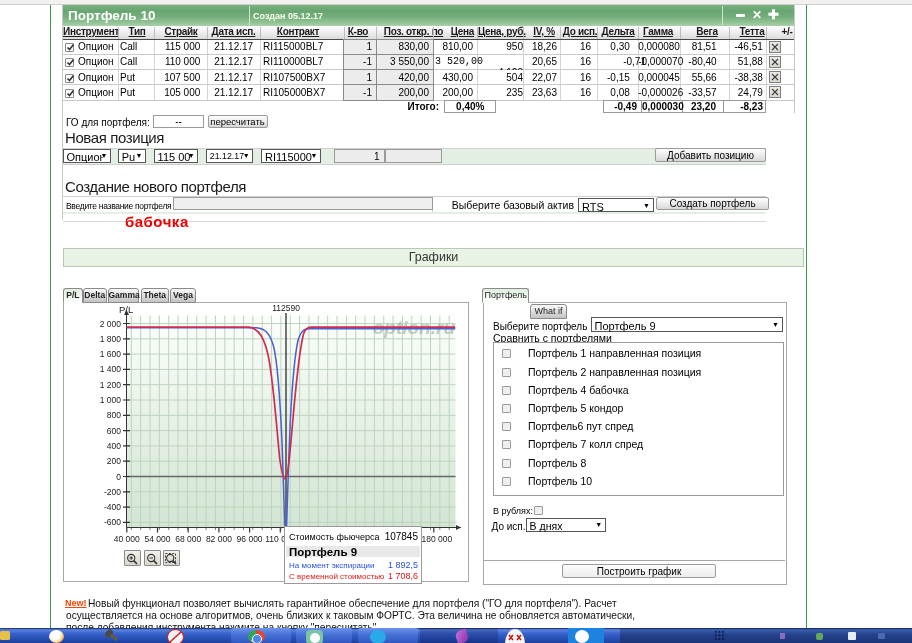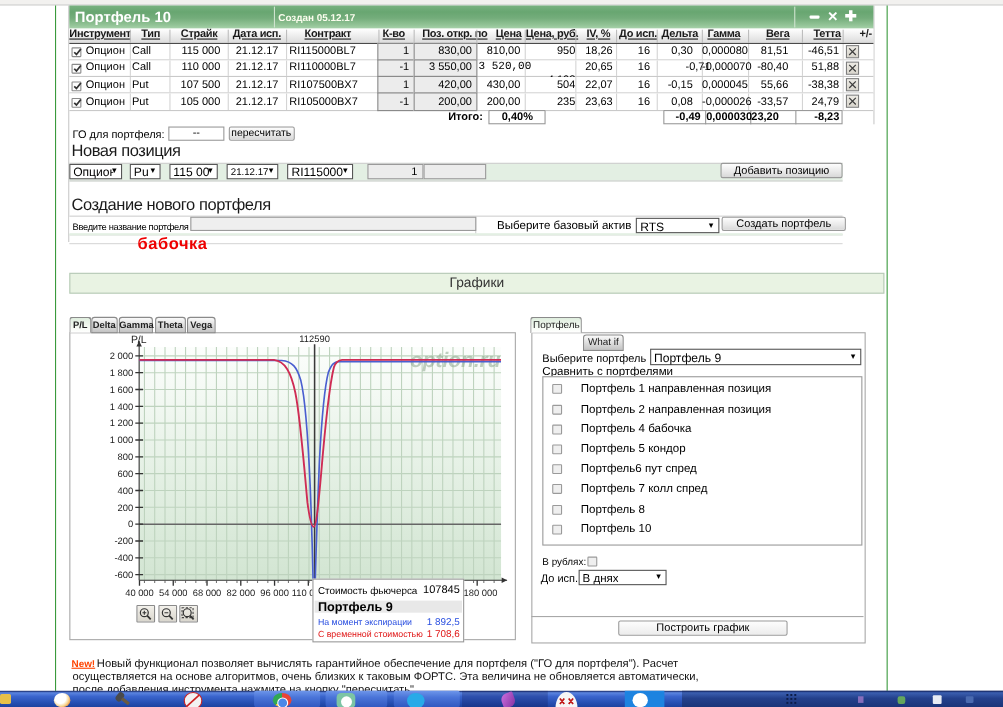--- a/index.html
+++ b/index.html
@@ -221,21 +221,21 @@
 </div>
 <div class="abs" style="left:63px;top:100.7px;width:731px;height:12px;font-size:10px;font-weight:bold;">
     <span class="abs" style="left:310px;top:0px;width:66px;text-align:right;">Итого:</span>
     <div class="abs" style="left:381.3px;top:-1px;width:50px;height:11.5px;border:1px solid #9a9a9a;background:#fff;text-align:center;">0,40%</div>
     <div class="abs" style="left:540.2px;top:-1px;width:161.3px;height:11.5px;border:1px solid #9a9a9a;background:#fff;"></div>
     <div class="abs" style="left:577.8px;top:-1px;width:1px;height:13.5px;background:#9a9a9a;"></div>
     <div class="abs" style="left:618.6px;top:-1px;width:1px;height:13.5px;background:#9a9a9a;"></div>
     <div class="abs" style="left:659.8px;top:-1px;width:1px;height:13.5px;background:#9a9a9a;"></div>
     <span class="abs" style="left:541px;top:0.5px;width:33px;text-align:right;">-0,49</span>
     <span class="abs" style="left:579px;top:0.5px;width:36px;text-align:right;">0,000030</span>
-    <span class="abs" style="left:620px;top:0.5px;width:33px;">23,20</span>
+    <span class="abs" style="left:620px;top:0.5px;width:33px;text-align:right;">23,20</span>
     <span class="abs" style="left:662px;top:0.5px;width:38px;text-align:right;">-8,23</span>
   </div>
 <span class="abs" style="left:66px;top:116.5px;font-size:10px;">ГО для портфеля:</span>
 <div class="abs" style="left:153px;top:115px;width:49px;height:11px;border:1px solid #9a9a9a;background:#fff;font-size:10px;text-align:center;line-height:11px;">--</div>
 <div class="btn" style="left:207.5px;top:114.5px;width:58px;height:11.5px;font-size:9.5px;line-height:12px;">пересчитать</div>
 <span class="abs" style="left:65px;top:129px;font-size:15px;letter-spacing:-0.4px;color:#1a1a1a;">Новая позиция</span>
 <div class="abs" style="left:63px;top:147.5px;width:703px;height:15.5px;background:#e3efe3;border-top:1px solid #cfcfcf;border-bottom:1px solid #cfcfcf;"></div>
 <div class="sel" style="left:62.5px;top:148.5px;width:46.5px;height:12.0px;font-size:11px;">
     <span class="tx" style="max-width:36px;">Опцион</span>
     <span class="ar">▼</span>

